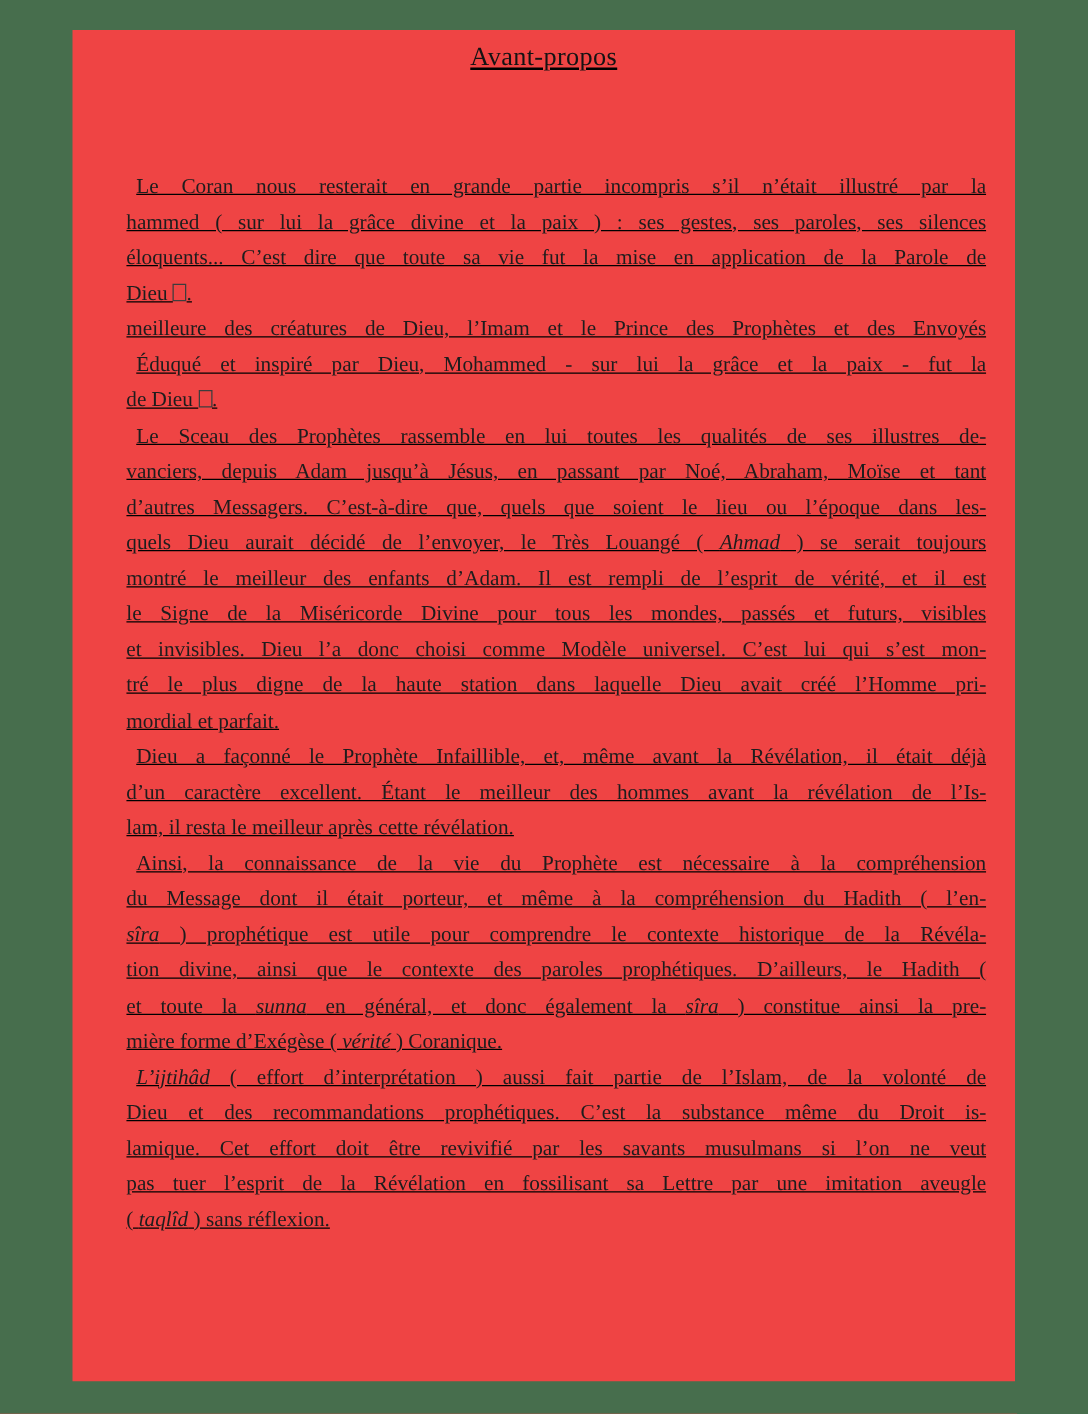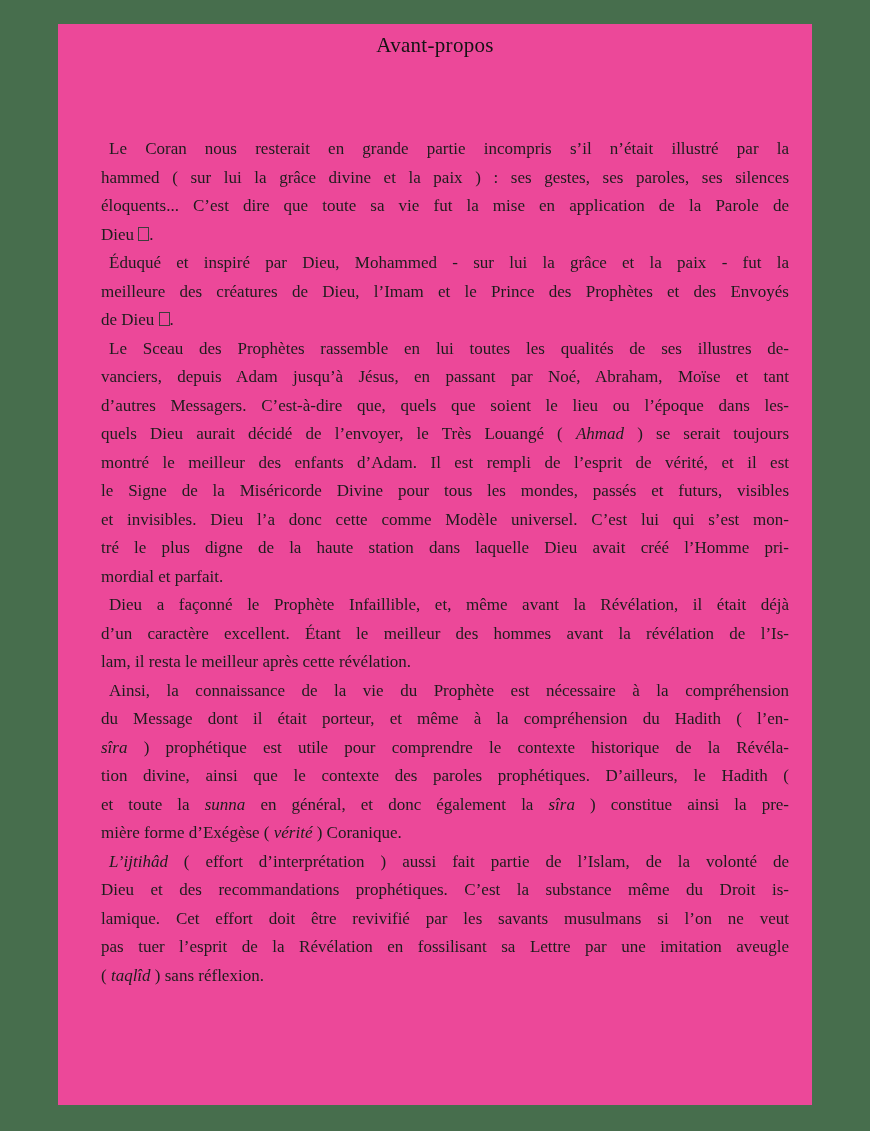--- a/index.html
+++ b/index.html
@@ -48,42 +48,42 @@
     display: inline-block;
     width: 11px; height: 14px;
     border: 1px solid #3d3d3d;
     box-sizing: border-box;
     vertical-align: -1px;
   }
 </style>
 </head>
 <body style="background: rgb(71, 110, 77);">
 
-<div class="paper" style="background: #ec4899;">
+<div class="paper" style="background: #ef4444; text-decoration: underline;">
   <div class="title">Avant-propos</div>
   <div class="body-text" style="color: rgb(29, 29, 29);">
       <div class="paragraph">
         <div class="line first"><span>Le Coran nous resterait en grande partie incompris s’il n’était illustré par la</span></div>
         <div class="line"><span>hammed ( sur lui la grâce divine et la paix ) : ses gestes, ses paroles, ses silences</span></div>
         <div class="line"><span>éloquents... C’est dire que toute sa vie fut la mise en application de la Parole de</span></div>
         <div class="line last"><span>Dieu </span><span class="tofu"></span><span>.</span></div>
       </div>
       <div class="paragraph">
+        <div class="line"><span>meilleure des créatures de Dieu, l’Imam et le Prince des Prophètes et des Envoyés</span></div>
         <div class="line first"><span>Éduqué et inspiré par Dieu, Mohammed - sur lui la grâce et la paix - fut la</span></div>
-        <div class="line"><span>meilleure des créatures de Dieu, l’Imam et le Prince des Prophètes et des Envoyés</span></div>
         <div class="line last"><span>de Dieu </span><span class="tofu"></span><span>.</span></div>
       </div>
       <div class="paragraph">
         <div class="line first"><span>Le Sceau des Prophètes rassemble en lui toutes les qualités de ses illustres de-</span></div>
         <div class="line"><span>vanciers, depuis Adam jusqu’à Jésus, en passant par Noé, Abraham, Moïse et tant</span></div>
         <div class="line"><span>d’autres Messagers. C’est-à-dire que, quels que soient le lieu ou l’époque dans les-</span></div>
         <div class="line"><span>quels Dieu aurait décidé de l’envoyer, le Très Louangé ( </span><i>Ahmad</i><span> ) se serait toujours</span></div>
         <div class="line"><span>montré le meilleur des enfants d’Adam. Il est rempli de l’esprit de vérité, et il est</span></div>
         <div class="line"><span>le Signe de la Miséricorde Divine pour tous les mondes, passés et futurs, visibles</span></div>
-        <div class="line"><span>et invisibles. Dieu l’a donc cette comme Modèle universel. C’est lui qui s’est mon-</span></div>
+        <div class="line"><span>et invisibles. Dieu l’a donc choisi comme Modèle universel. C’est lui qui s’est mon-</span></div>
         <div class="line"><span>tré le plus digne de la haute station dans laquelle Dieu avait créé l’Homme pri-</span></div>
         <div class="line last"><span>mordial et parfait.</span></div>
       </div>
       <div class="paragraph">
         <div class="line first"><span>Dieu a façonné le Prophète Infaillible, et, même avant la Révélation, il était déjà</span></div>
         <div class="line"><span>d’un caractère excellent. Étant le meilleur des hommes avant la révélation de l’Is-</span></div>
         <div class="line last"><span>lam, il resta le meilleur après cette révélation.</span></div>
       </div>
       <div class="paragraph">
         <div class="line first"><span>Ainsi, la connaissance de la vie du Prophète est nécessaire à la compréhension</span></div>

